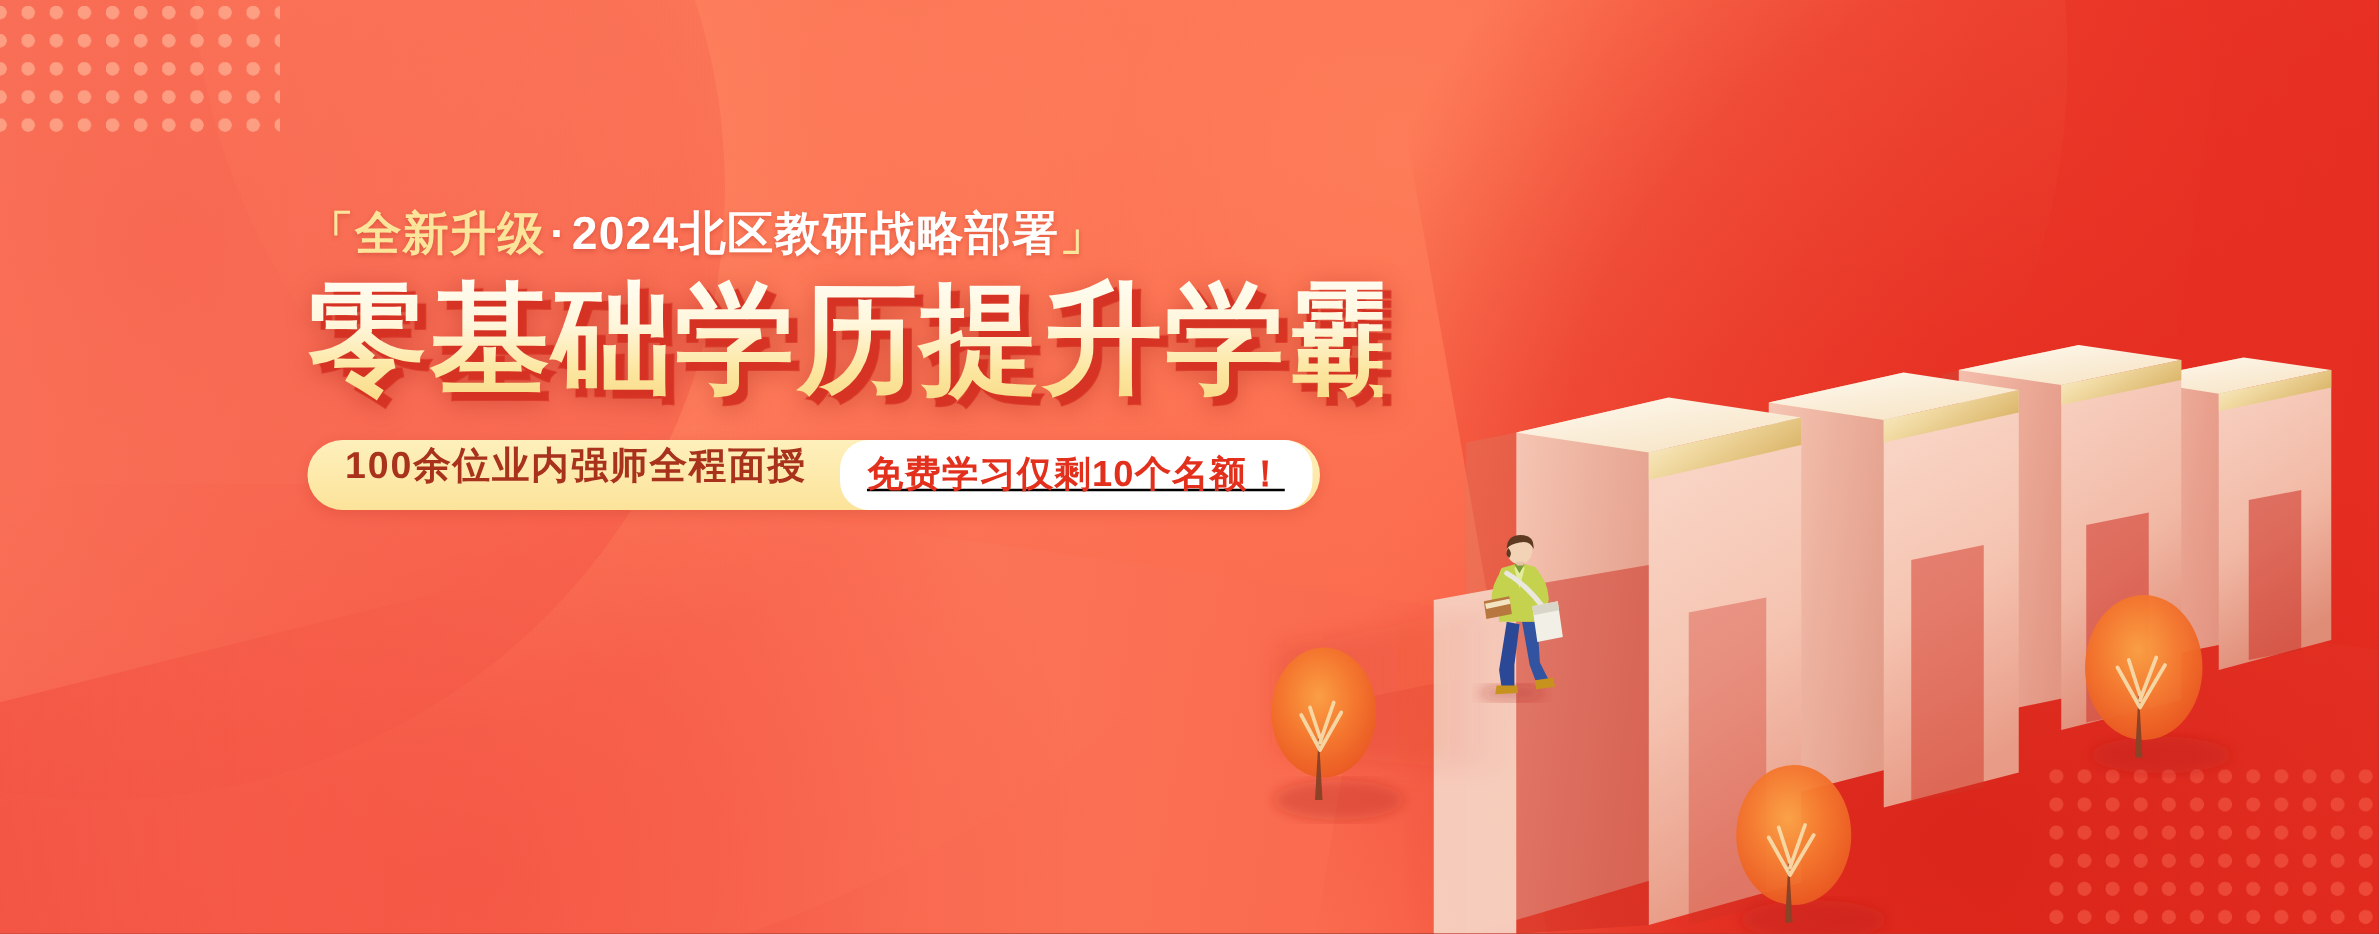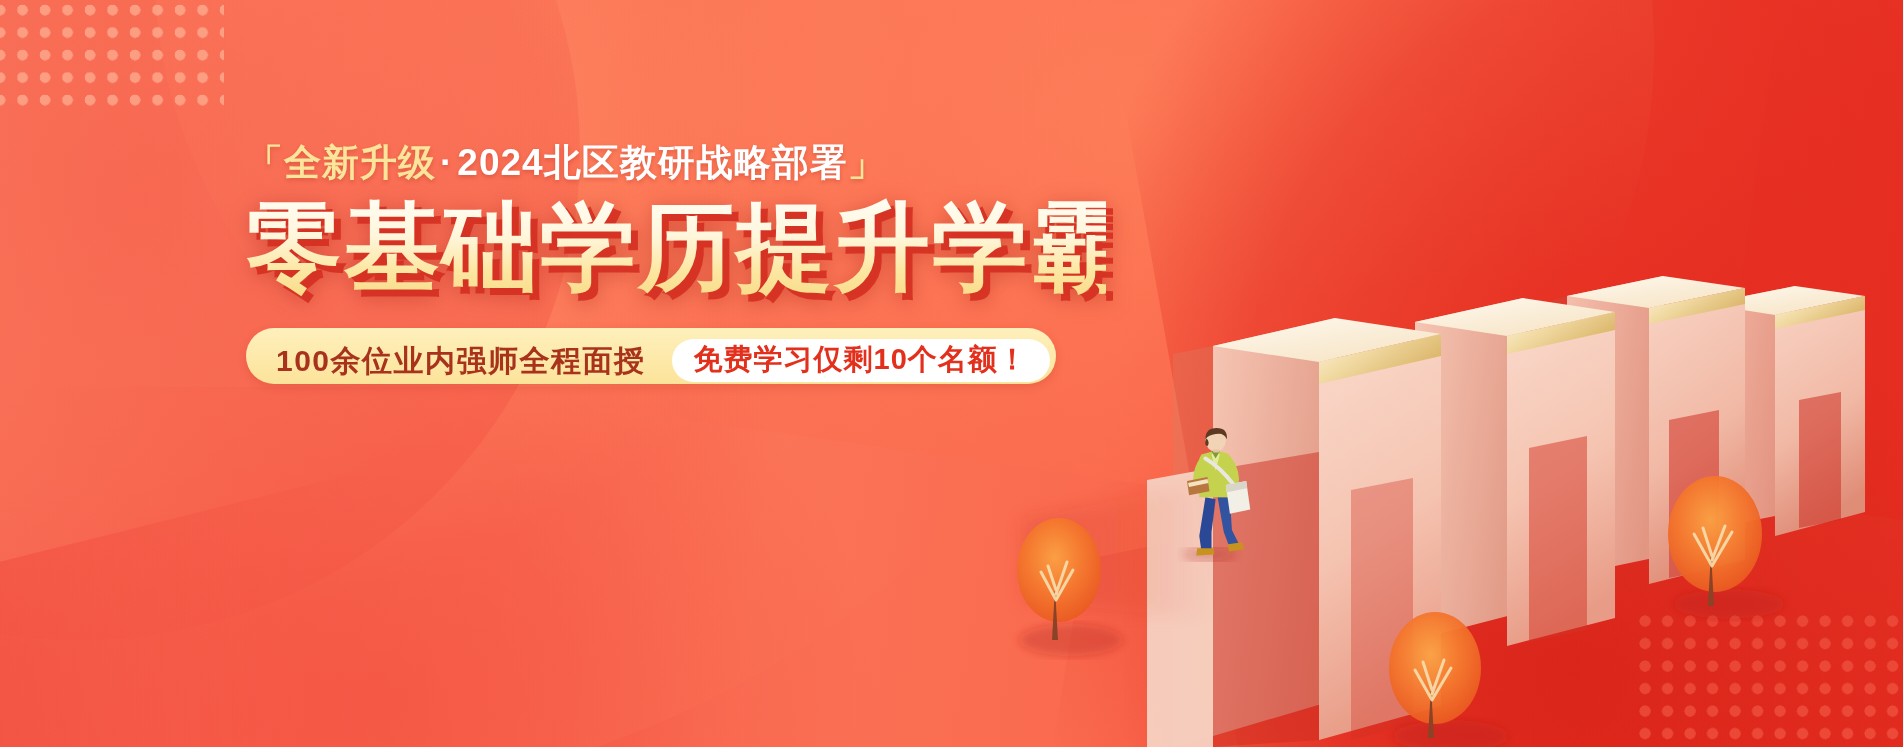--- a/index.html
+++ b/index.html
@@ -43,48 +43,48 @@
     clip-path:polygon(0 38%,100% 0,100% 100%,0 100%);}
   
   .dots{position:absolute;pointer-events:none;}
   .dots-tl{left:-6px;top:4px;width:230px;height:108px;
     background-image:radial-gradient(circle at 6px 6px, rgba(255,190,160,.60) 5.2px, rgba(255,190,160,0) 5.6px);
     background-size:22.5px 22.5px;}
   .dots-br{right:-4px;bottom:6px;width:268px;height:126px;
     background-image:radial-gradient(circle at 6px 6px, rgba(255,120,96,.40) 5.4px, rgba(255,120,96,0) 5.8px);
     background-size:22.5px 22.5px;}
   
-  .content{position:absolute;left:246px;top:140px;width:860px;z-index:40;}
+  .content{position:absolute;left:246px;top:164px;width:860px;z-index:40;}
   .subtitle{
     font-size:37px;font-weight:700;letter-spacing:1px;color:#FFFFFF;white-space:nowrap;
     text-shadow:0 2px 4px rgba(170,36,24,.33);line-height:1.25;
   }
   .subtitle .accent{color:#FBE59B;}
   .subtitle .bracket{color:#FBE59B;font-weight:700;}
   .subtitle .mid{color:#FFFFFF;padding:0 4px;}
   .headline{
     margin-top:10px;white-space:nowrap;
     font-size:96px;font-weight:900;letter-spacing:2px;line-height:1.08;
     background:linear-gradient(180deg,#FFFDF3 0%,#FFF6DC 38%,#FCE7A2 72%,#F8DA86 100%);
     -webkit-background-clip:text;background-clip:text;color:transparent;
     -webkit-text-fill-color:transparent;
     filter:drop-shadow(7px 7px 0 rgba(213,48,34,.92)) drop-shadow(0 3px 10px rgba(160,30,20,.35));
     font-family:Liberation Serif, serif;
   }
   .pill-row{margin-top:28px;display:flex;align-items:center;}
   .pill{
-    position:relative;display:flex;align-items:flex-end;
+    position:relative;display:flex;align-items:flex-start;
     height:56px;border-radius:28px;
     background:linear-gradient(180deg,#FEF0BC 0%,#FCE39A 100%);
     padding:0 6px 2px 30px;box-shadow:0 3px 10px rgba(160,34,22,.18);
   }
   .pill-text{font-size:30px;font-weight:700;color:#A8321C;letter-spacing:1.5px;white-space:nowrap;}
   .pill-inner{
-    margin-left:26px;height:43px;border-radius:23px;background:#FFFFFF;
-    display:flex;align-items:center;padding:0 22px;
+    margin-left:26px;height:56px;border-radius:23px;background:#FFFFFF;
+    display:flex;align-items:center;padding:0 22px;text-decoration:underline;
   }
   .pill-inner-text{font-size:29px;font-weight:800;color:#E2301C;letter-spacing:1px;white-space:nowrap;}
   
   .illus{position:absolute;right:0;top:0;width:940px;height:747px;z-index:30;pointer-events:none;}
   .illus svg{display:block;width:100%;height:100%;}
 </style>
 </head>
 <body>
 
 <div class="stage">

